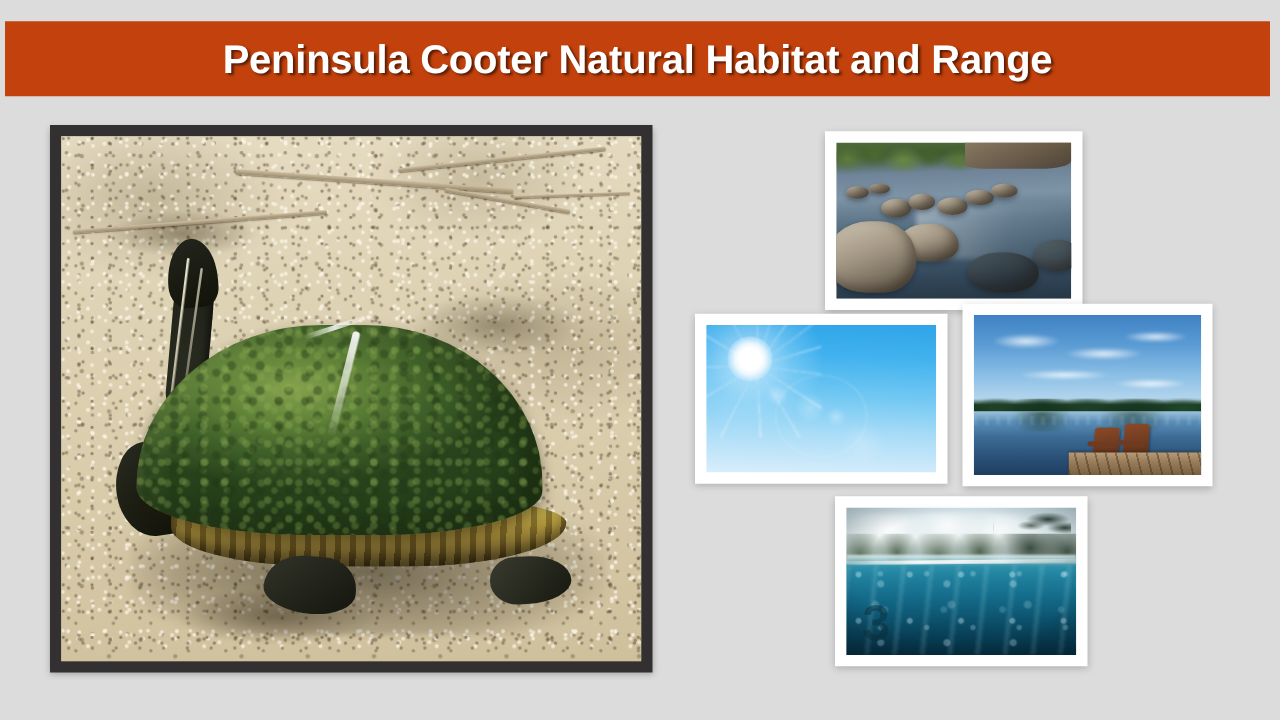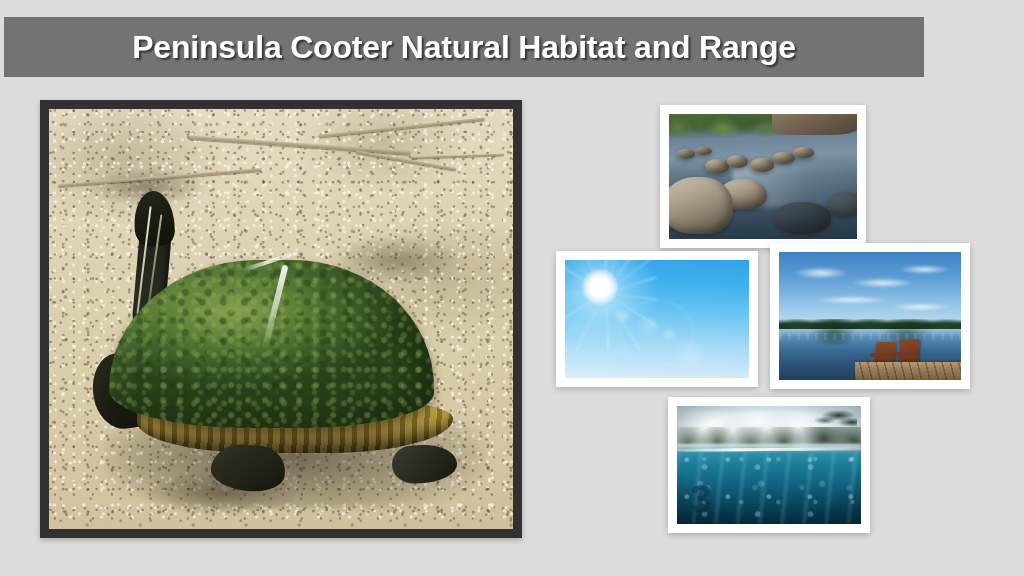--- a/index.html
+++ b/index.html
@@ -12,22 +12,22 @@
   #slide {
     position:relative;
     width:1024px; height:576px;
     background:#dcdcdc;
   }
 
   
   #title-bar {
     position:absolute;
     left:4px; top:17px;
-    width:920px; height:60px;
-    background:#737373;
+    width:1012px; height:60px;
+    background:#c2410c;
     display:flex; align-items:center; justify-content:center;text-align:right;
   }
   #title-text {
     color:#ffffff;
     font-size:32px;
     font-weight:bold;
     letter-spacing:-0.2px;
     text-shadow:2px 2px 2px rgba(0,0,0,0.55);
     white-space:nowrap;
   }

